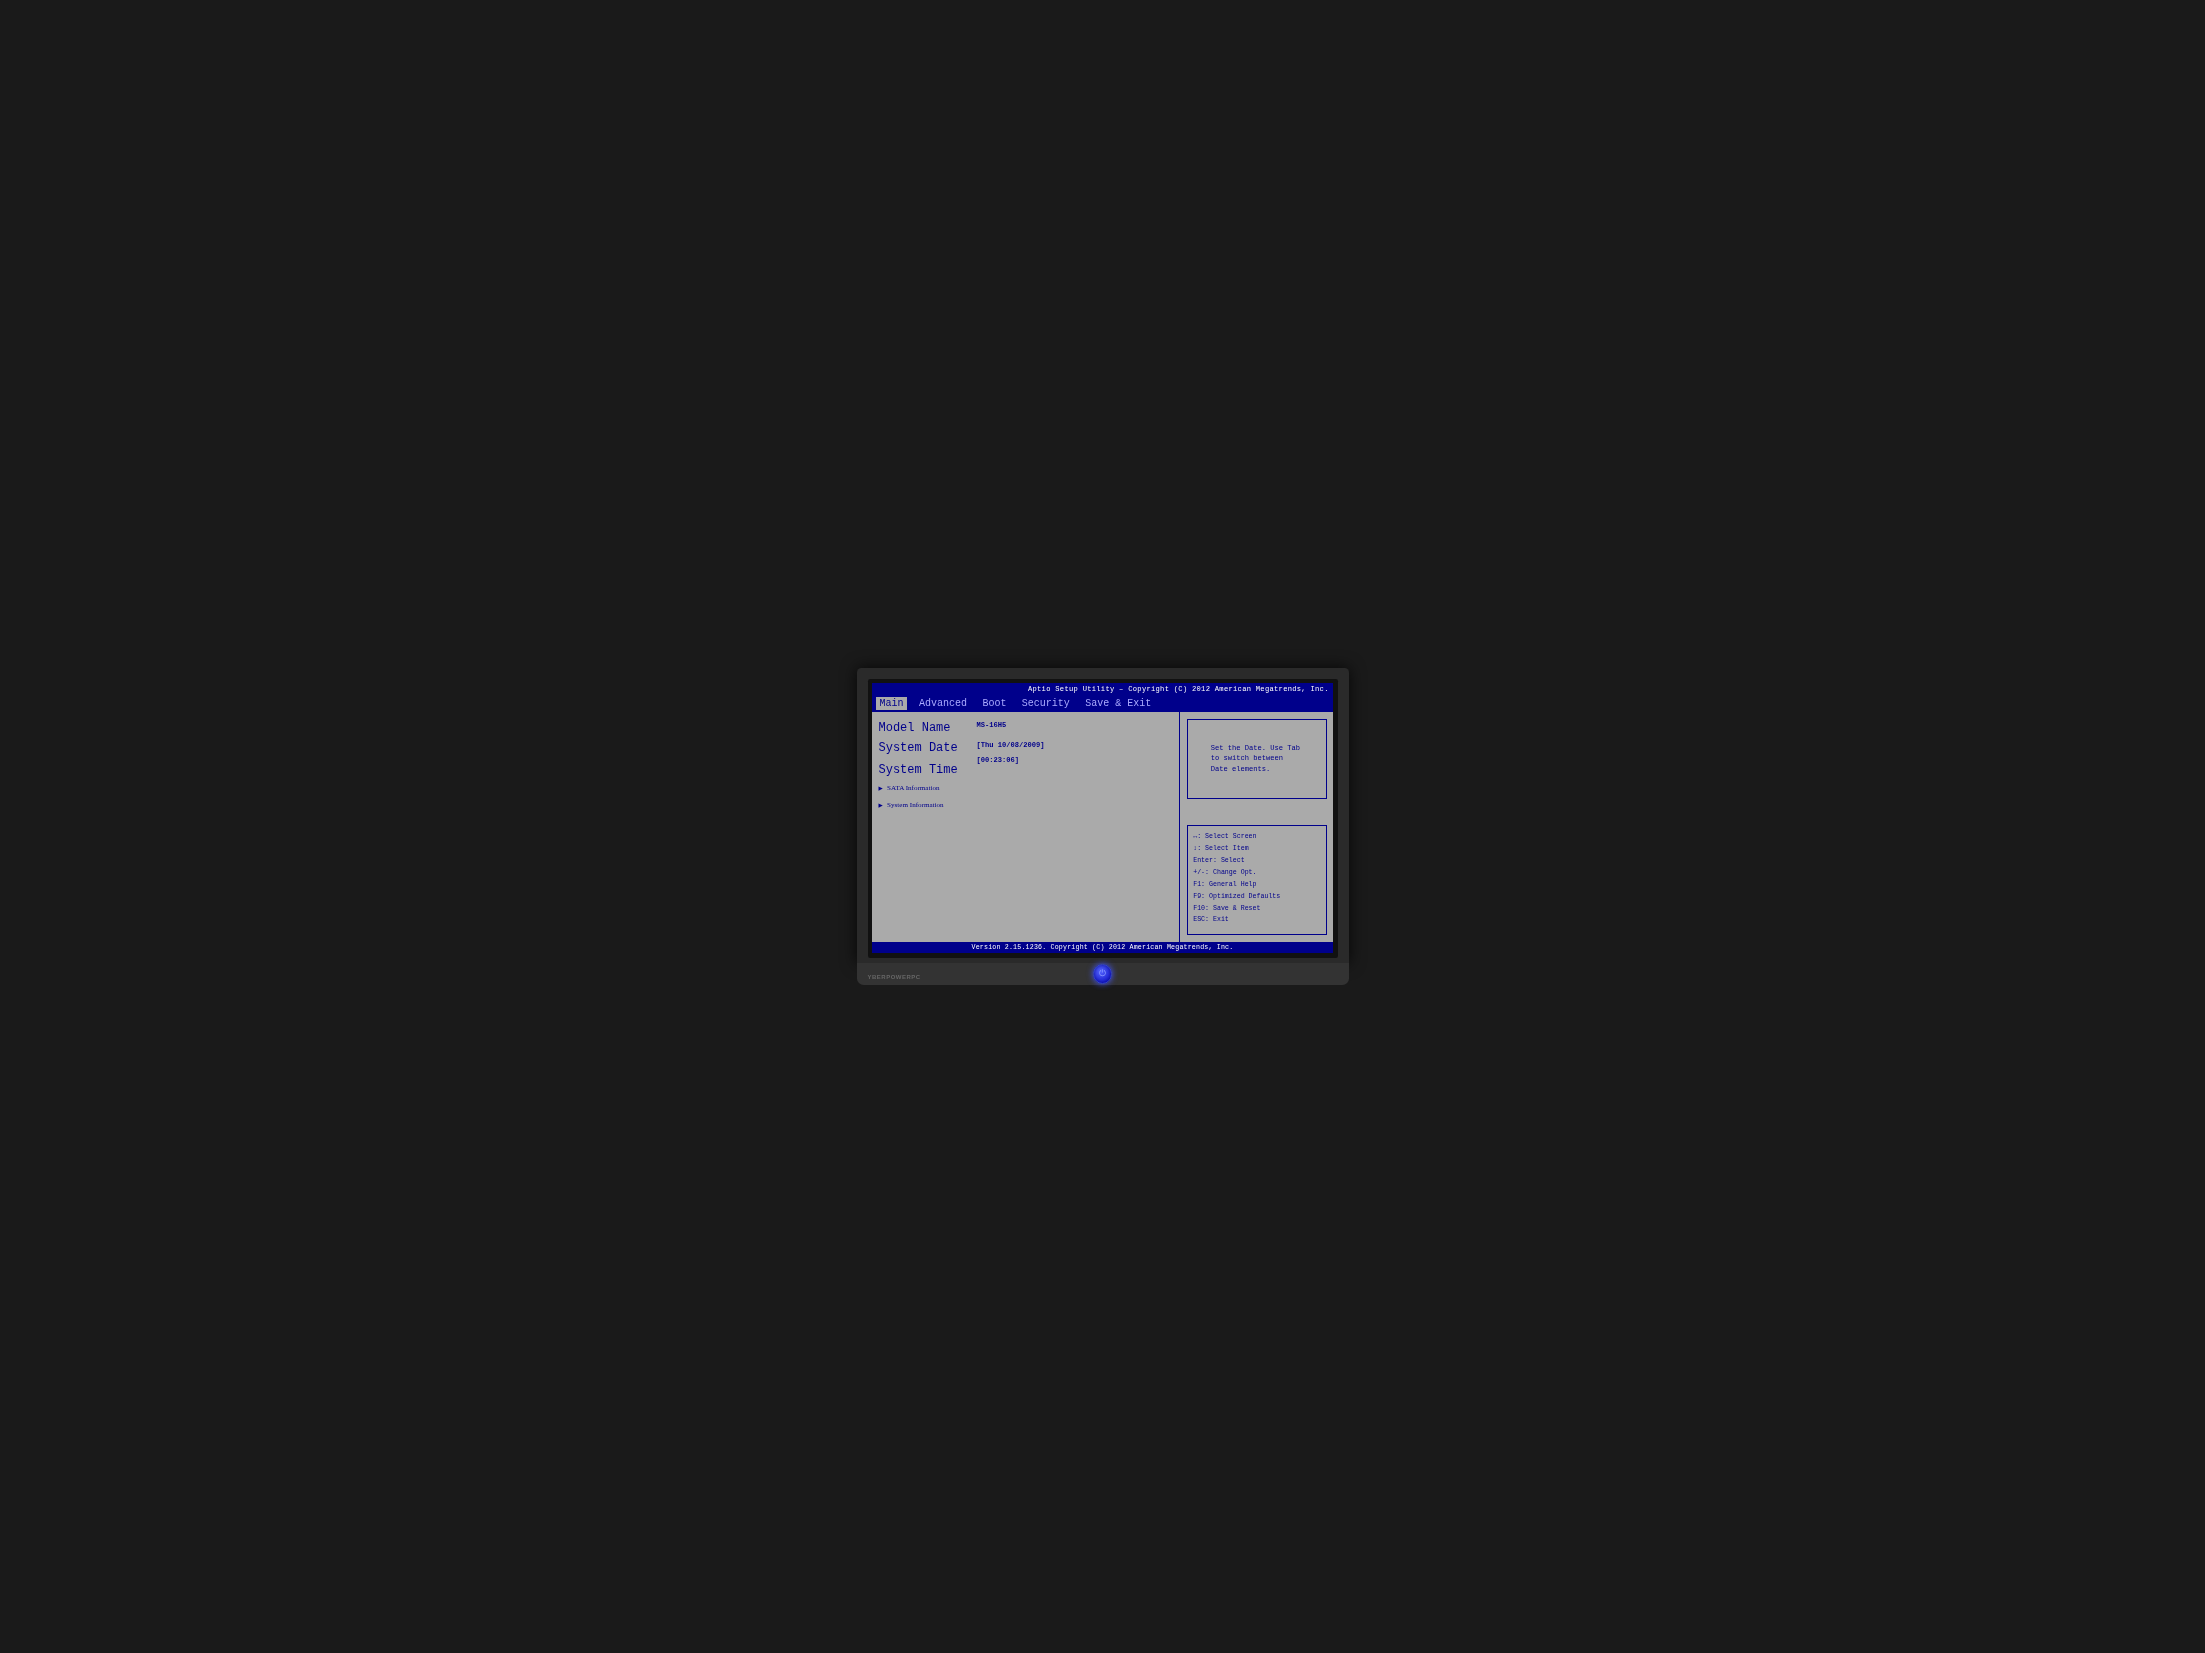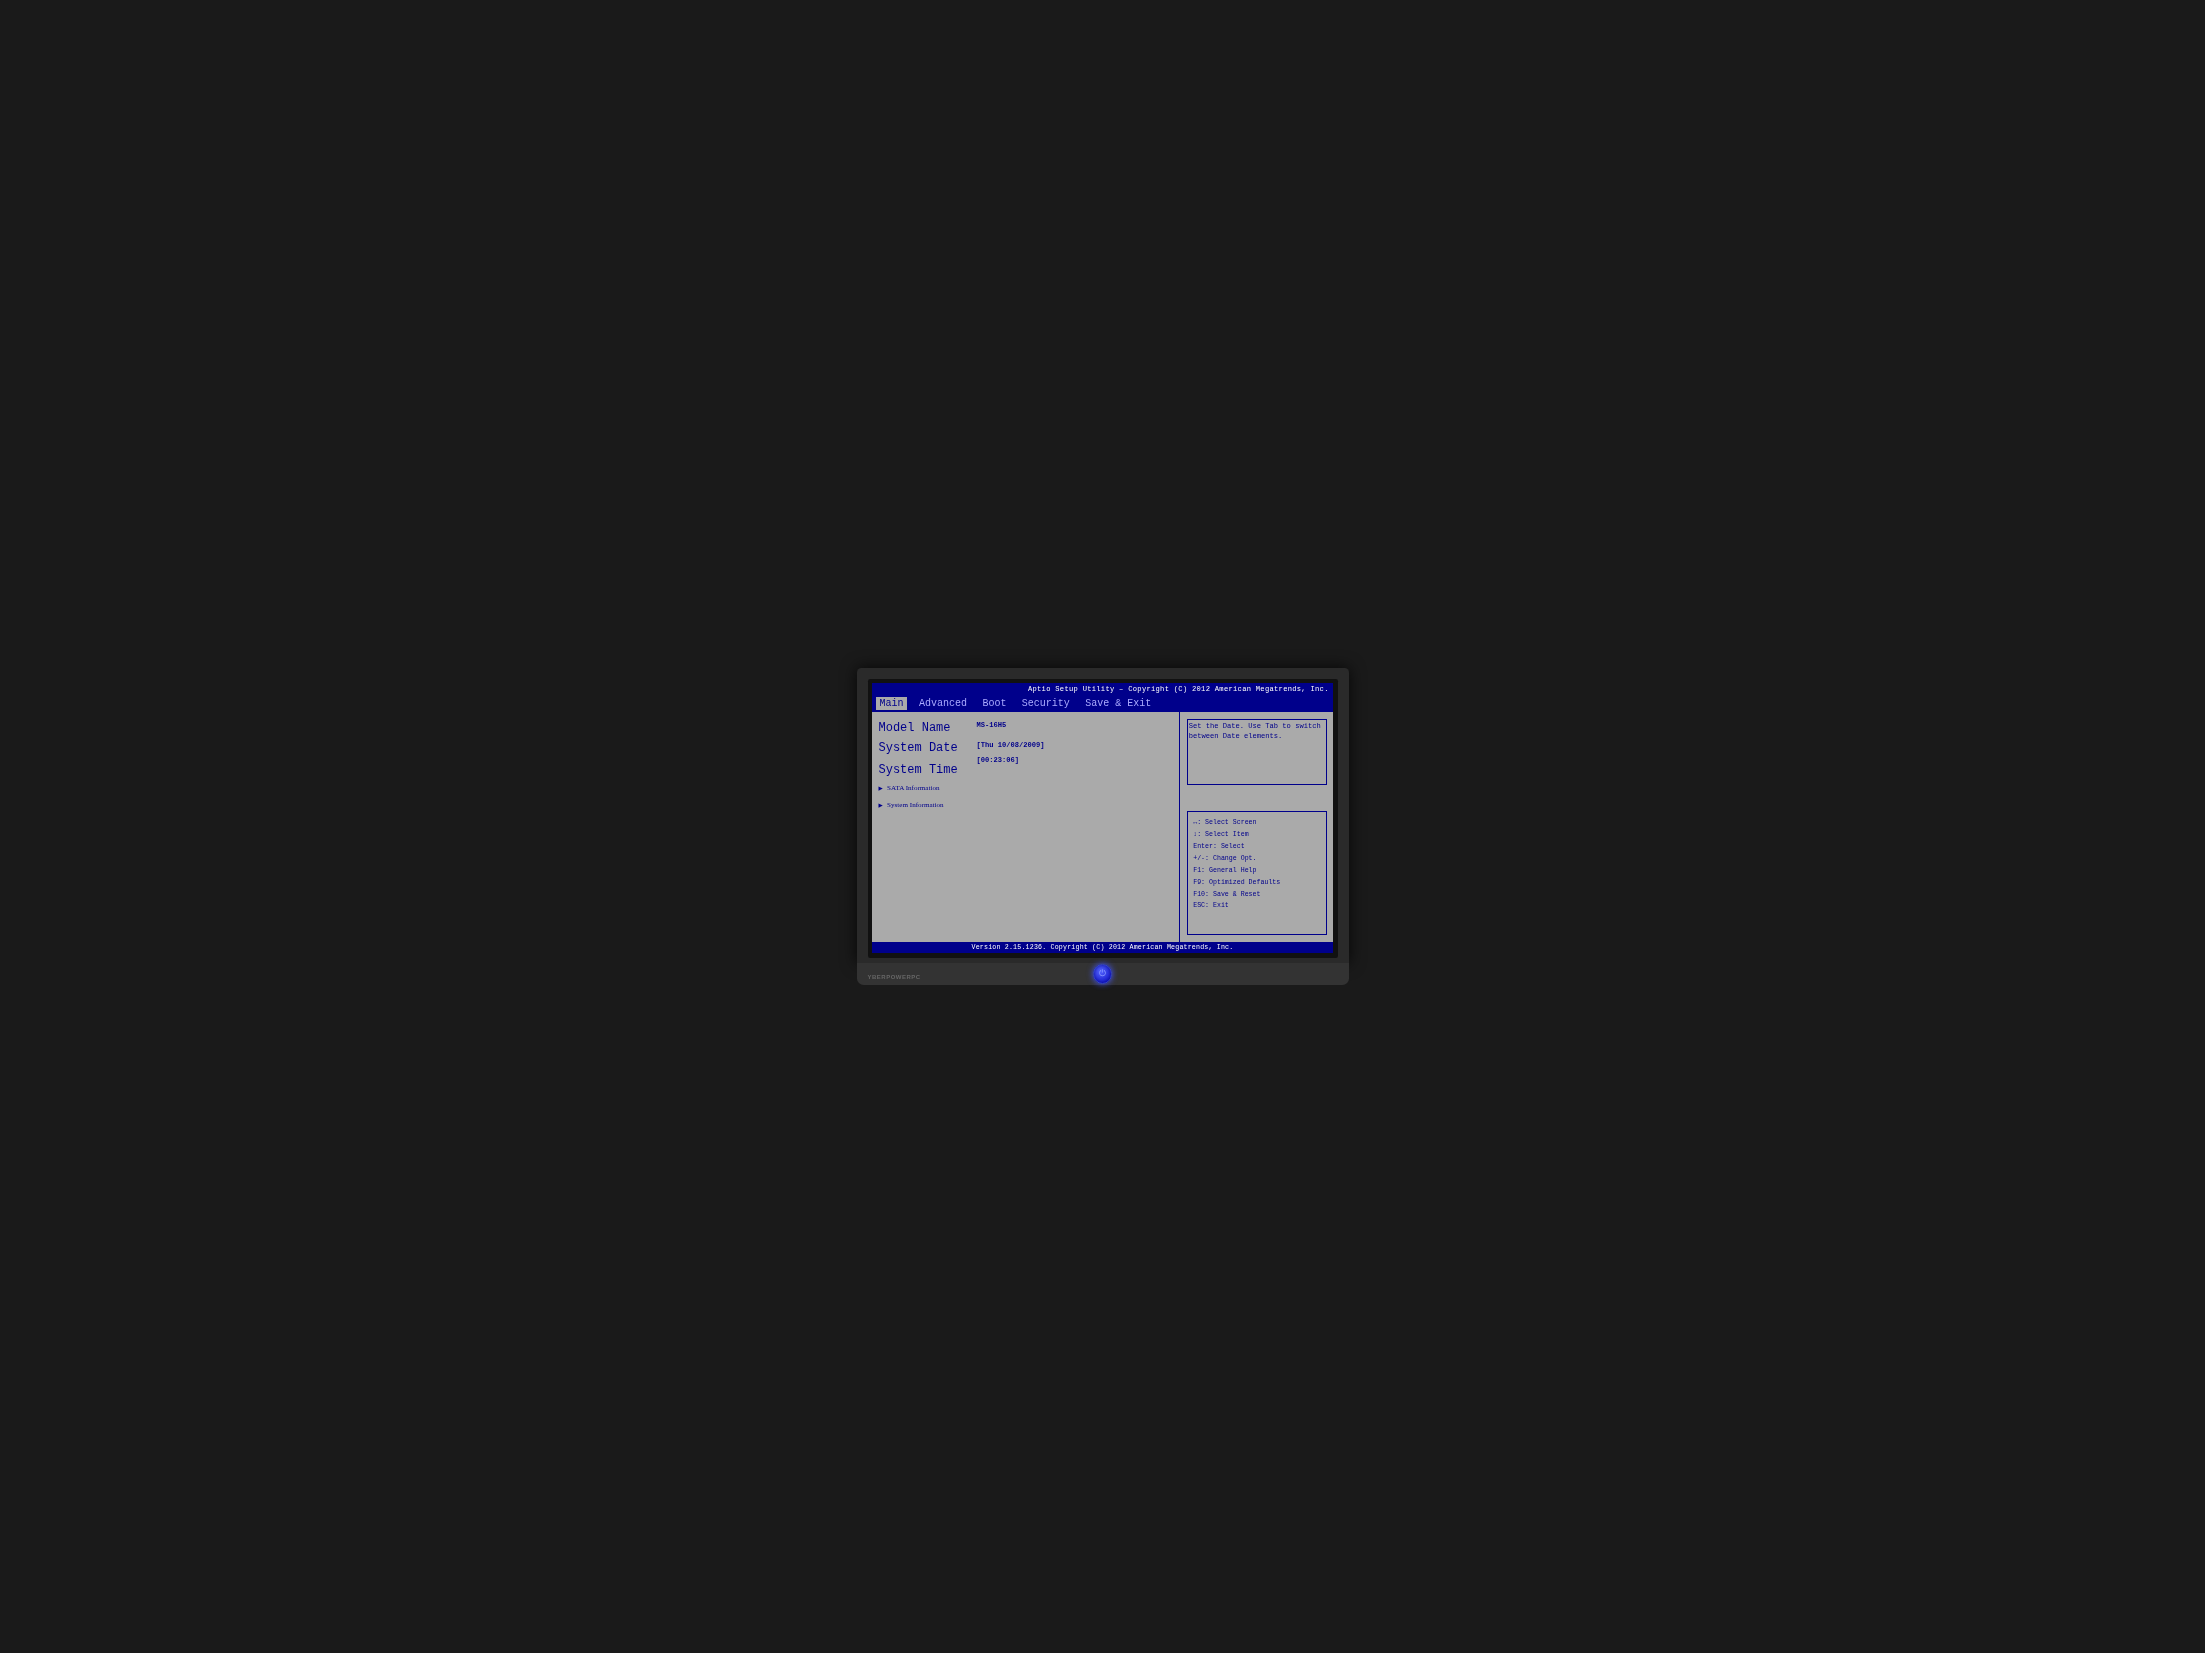--- a/index.html
+++ b/index.html
@@ -82,21 +82,21 @@
 
     .bios-right-panel {
       width: 153px;
       padding: 6.6px;
       display: flex;
       flex-direction: column;
     }
 
     .bios-info-box {
       border: 0.5px solid #00008b;
-      padding: 1px;
+      padding: 23px;
       margin-bottom: 22px;
       flex: 0 0 auto;
       min-height: 66px;
     }
 
     .bios-keys-box {
       border: 0.5px solid #00008b;
       padding: 5.5px;
       flex: 1;
       margin-top: 4.4px;

